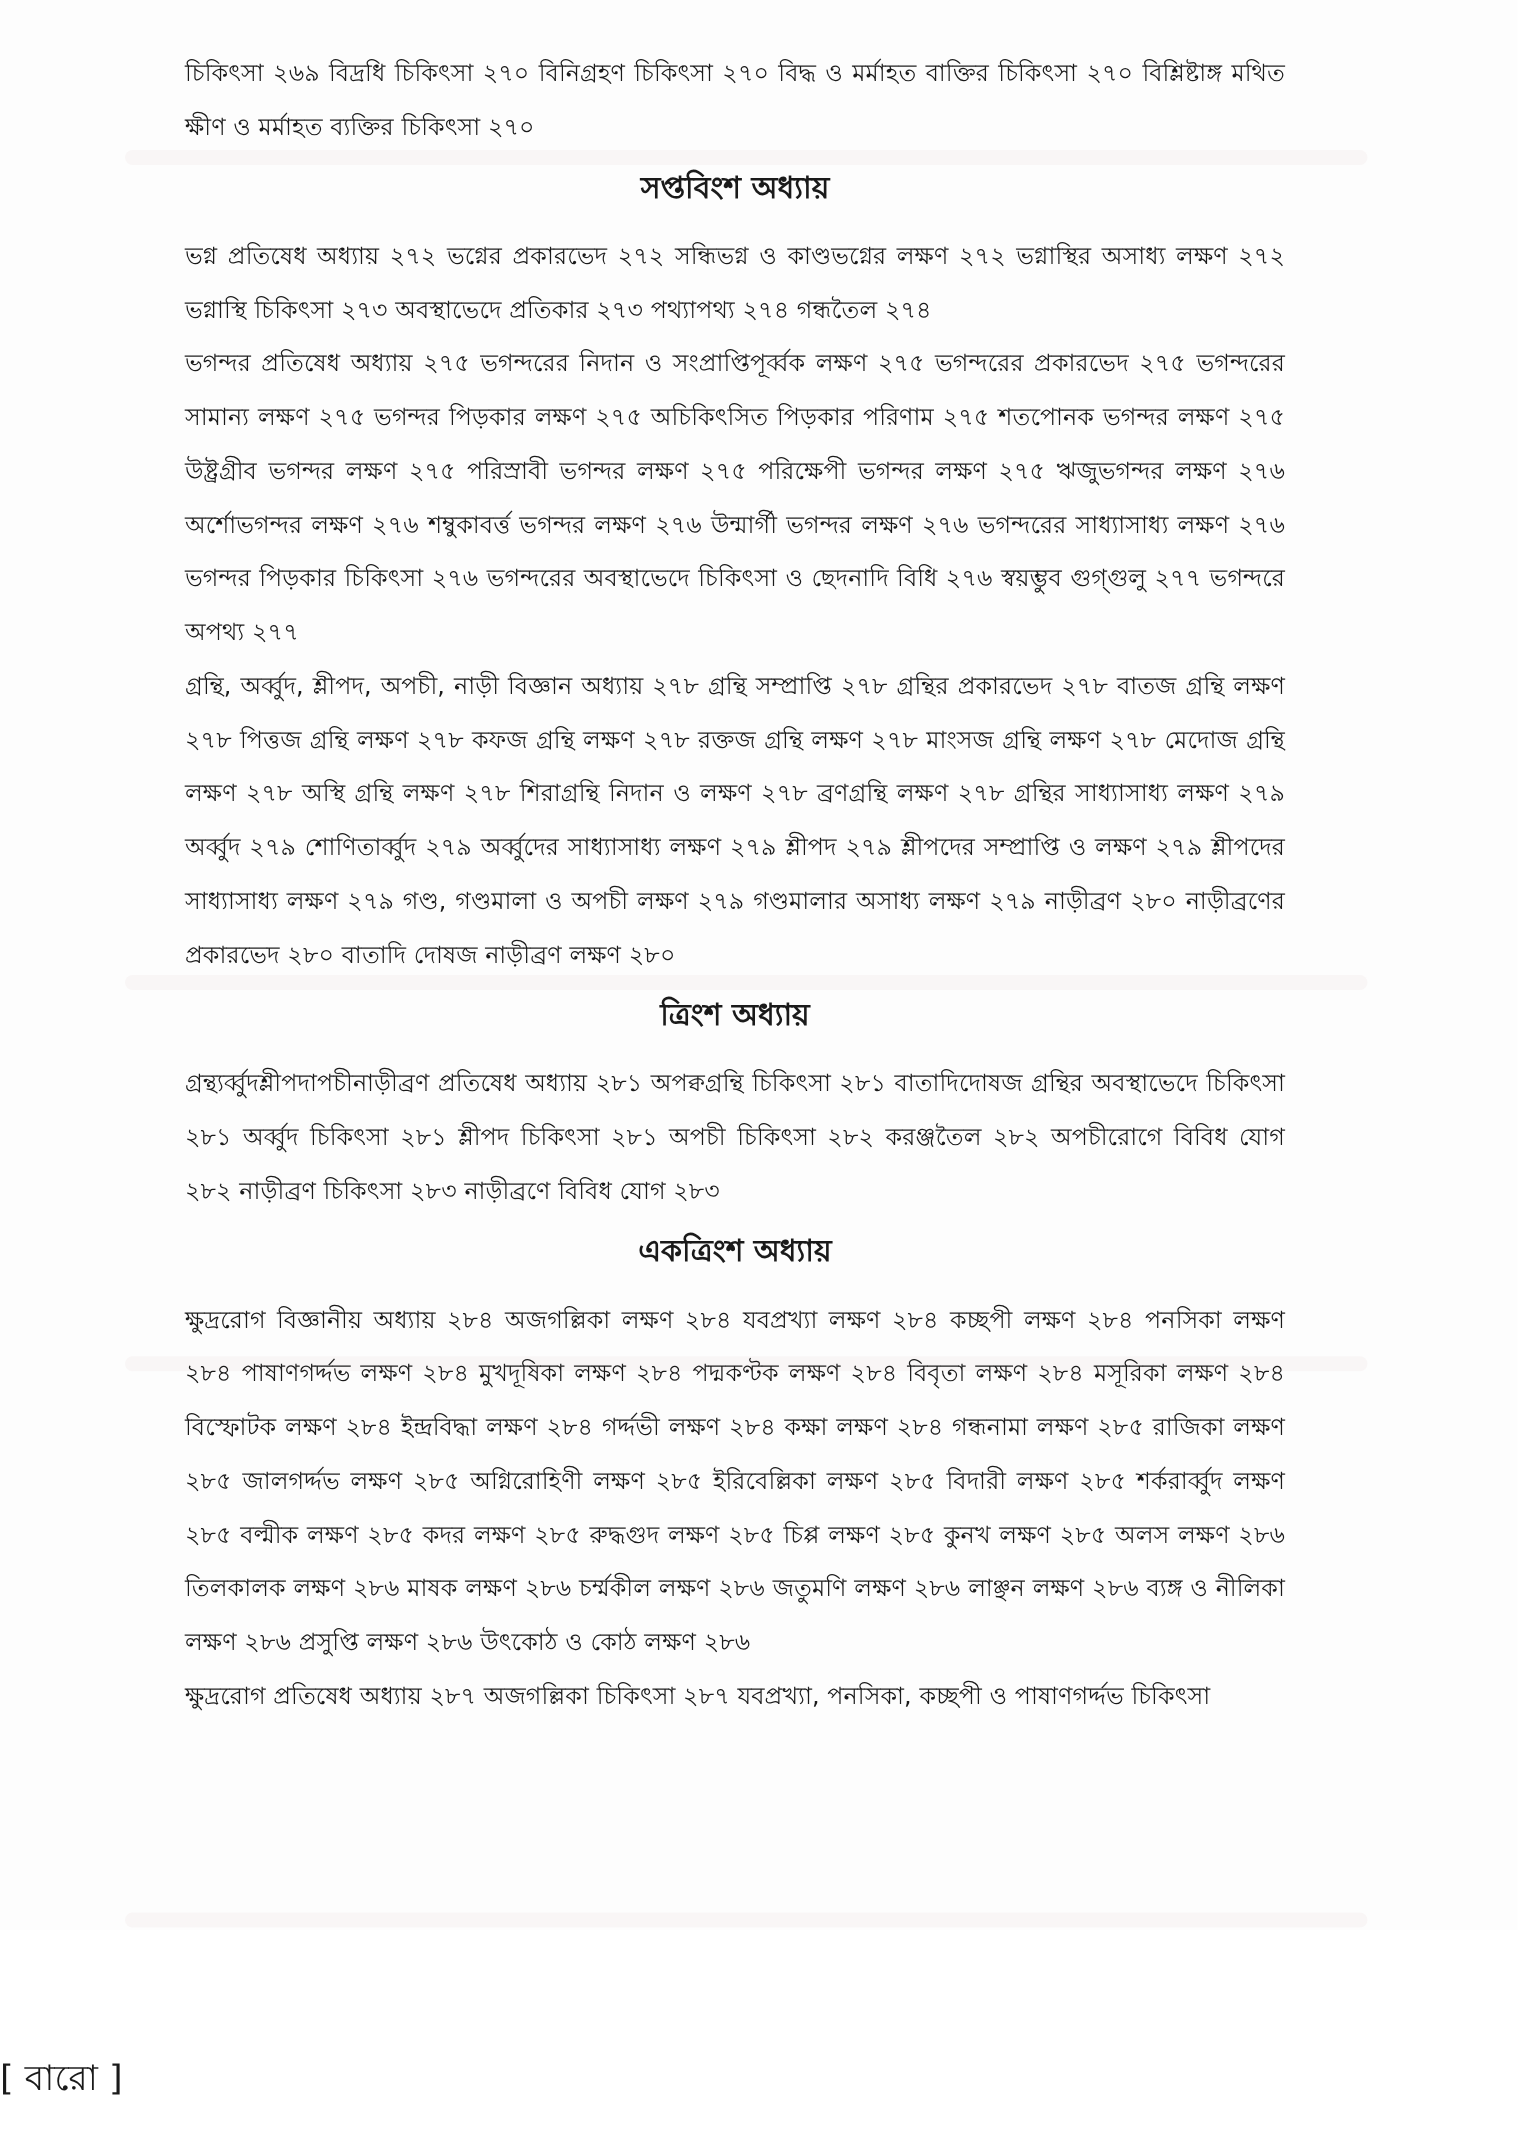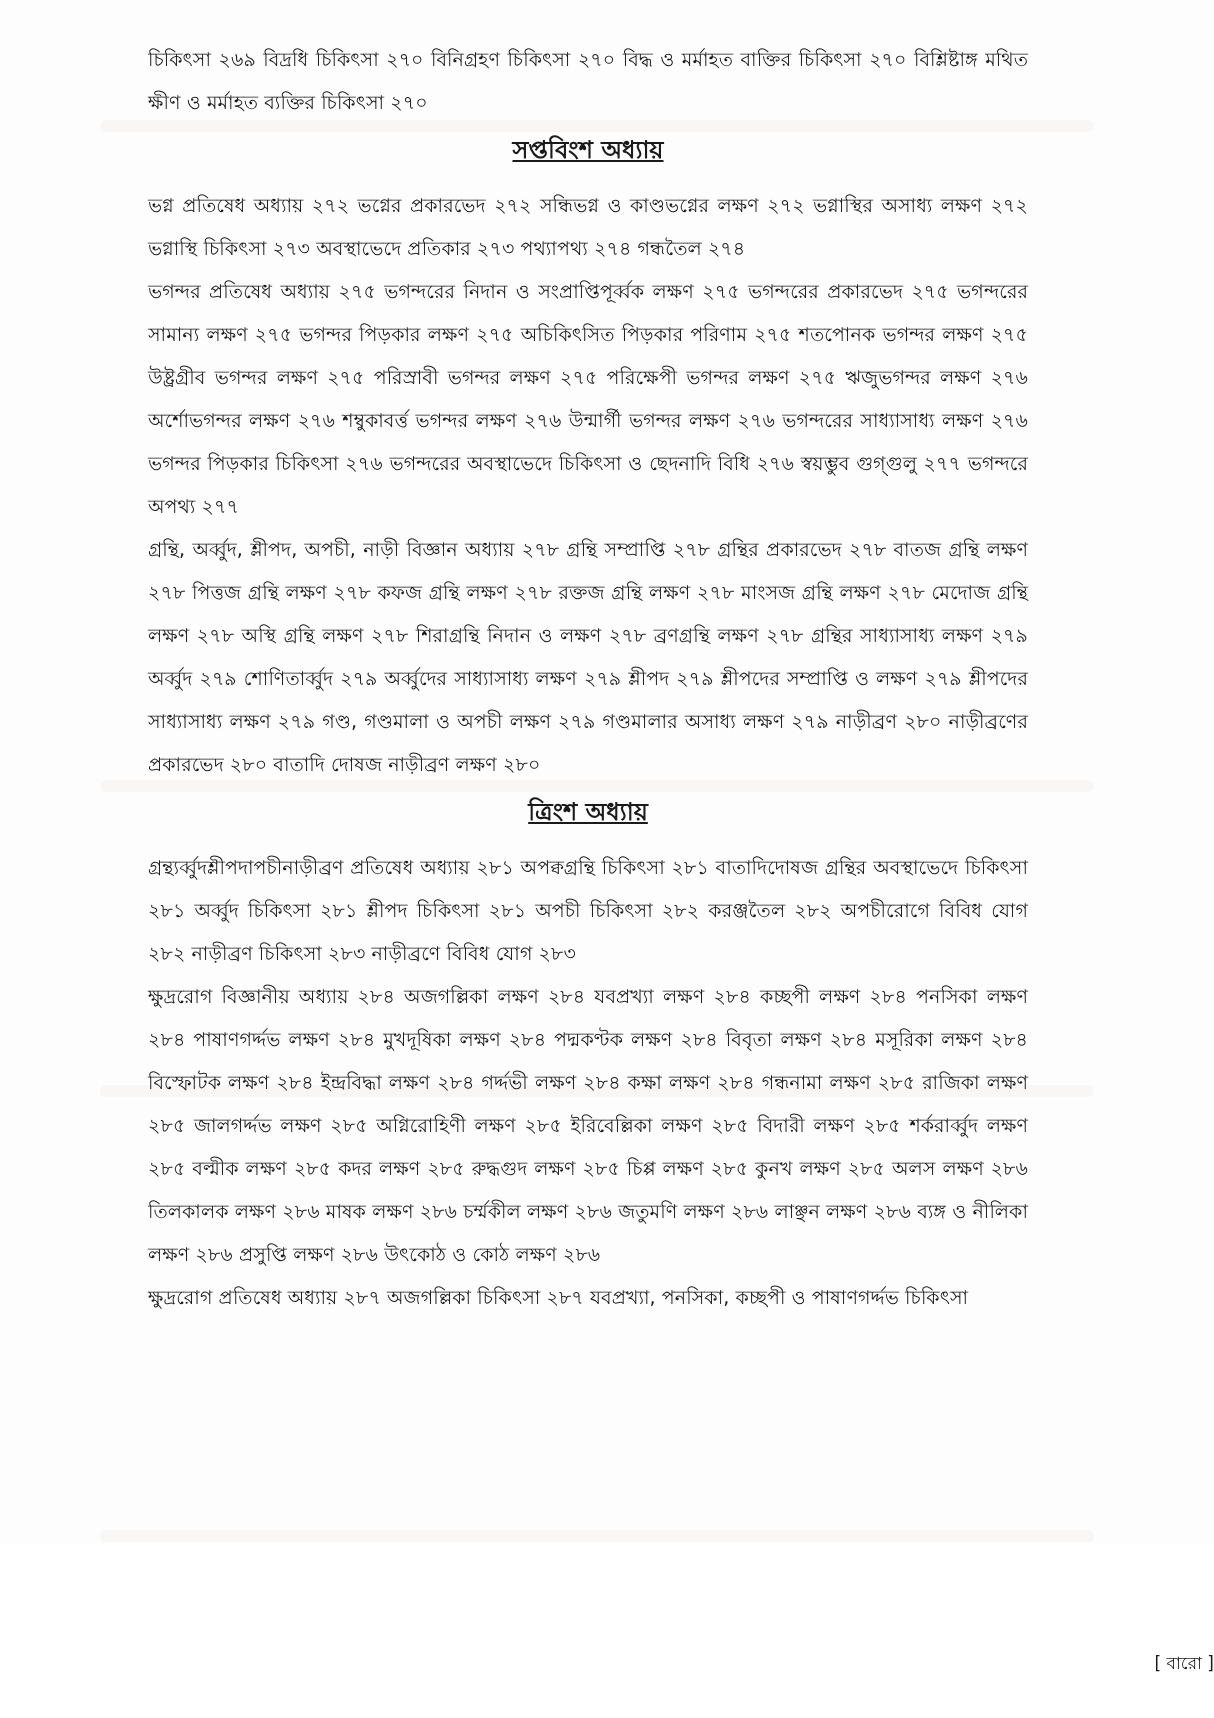--- a/index.html
+++ b/index.html
@@ -35,32 +35,31 @@
       text-align-last: left;
       margin: 0;
       letter-spacing: 0.1px;
     }
     .heading {
       font-size: 24px;
       line-height: 40px;
       font-weight: bold;
       text-align: center;
       margin: 6px 0 6px 0;
-      text-decoration: underline;
     }
     .heading.gap-after {
       margin-bottom: 14px;
     }
     .footer {
       position: absolute;
       left: 0;
       width: 1214px;
       top: 1648px;
-      text-align: right;
-      font-size: 17px;
+      text-align: left;
+      font-size: 28px;
       line-height: 30px;
     }
     .bleed {
       position: absolute;
       left: 100px;
       right: 120px;
       height: 12px;
       background: rgba(220, 200, 200, 0.12);
       border-radius: 6px;
     }
@@ -82,20 +81,21 @@
     <div class="heading gap-after">সপ্তবিংশ অধ্যায়</div>
     <p class="para">ভগ্ন প্রতিষেধ অধ্যায় ২৭২ ভগ্নের প্রকারভেদ ২৭২ সন্ধিভগ্ন ও কাণ্ডভগ্নের লক্ষণ ২৭২ ভগ্নাস্থির অসাধ্য লক্ষণ ২৭২ ভগ্নাস্থি চিকিৎসা ২৭৩ অবস্থাভেদে প্রতিকার ২৭৩ পথ্যাপথ্য ২৭৪ গন্ধতৈল ২৭৪</p>
 
     <p class="para">ভগন্দর প্রতিষেধ অধ্যায় ২৭৫ ভগন্দরের নিদান ও সংপ্রাপ্তিপূর্ব্বক লক্ষণ ২৭৫ ভগন্দরের প্রকারভেদ ২৭৫ ভগন্দরের সামান্য লক্ষণ ২৭৫ ভগন্দর পিড়কার লক্ষণ ২৭৫ অচিকিৎসিত পিড়কার পরিণাম ২৭৫ শতপোনক ভগন্দর লক্ষণ ২৭৫ উষ্ট্রগ্রীব ভগন্দর লক্ষণ ২৭৫ পরিস্রাবী ভগন্দর লক্ষণ ২৭৫ পরিক্ষেপী ভগন্দর লক্ষণ ২৭৫ ঋজুভগন্দর লক্ষণ ২৭৬ অর্শোভগন্দর লক্ষণ ২৭৬ শম্বুকাবর্ত্ত ভগন্দর লক্ষণ ২৭৬ উন্মার্গী ভগন্দর লক্ষণ ২৭৬ ভগন্দরের সাধ্যাসাধ্য লক্ষণ ২৭৬ ভগন্দর পিড়কার চিকিৎসা ২৭৬ ভগন্দরের অবস্থাভেদে চিকিৎসা ও ছেদনাদি বিধি ২৭৬ স্বয়ম্ভুব গুগ্গুলু ২৭৭ ভগন্দরে অপথ্য ২৭৭</p>
 
     <p class="para">গ্রন্থি, অর্ব্বুদ, শ্লীপদ, অপচী, নাড়ী বিজ্ঞান অধ্যায় ২৭৮ গ্রন্থি সম্প্রাপ্তি  ২৭৮ গ্রন্থির প্রকারভেদ ২৭৮ বাতজ গ্রন্থি লক্ষণ ২৭৮ পিত্তজ গ্রন্থি লক্ষণ ২৭৮ কফজ গ্রন্থি লক্ষণ ২৭৮ রক্তজ গ্রন্থি লক্ষণ ২৭৮ মাংসজ গ্রন্থি লক্ষণ ২৭৮ মেদোজ গ্রন্থি লক্ষণ ২৭৮ অস্থি গ্রন্থি লক্ষণ ২৭৮ শিরাগ্রন্থি নিদান ও লক্ষণ ২৭৮ ব্রণগ্রন্থি লক্ষণ ২৭৮ গ্রন্থির সাধ্যাসাধ্য লক্ষণ ২৭৯ অর্ব্বুদ ২৭৯ শোণিতার্ব্বুদ ২৭৯ অর্ব্বুদের সাধ্যাসাধ্য লক্ষণ ২৭৯ শ্লীপদ ২৭৯ শ্লীপদের সম্প্রাপ্তি ও লক্ষণ ২৭৯ শ্লীপদের সাধ্যাসাধ্য লক্ষণ ২৭৯ গণ্ড, গণ্ডমালা ও অপচী লক্ষণ ২৭৯ গণ্ডমালার অসাধ্য লক্ষণ ২৭৯ নাড়ীব্রণ ২৮০ নাড়ীব্রণের প্রকারভেদ ২৮০ বাতাদি দোষজ নাড়ীব্রণ লক্ষণ ২৮০</p>
 
     <div class="heading gap-after">ত্রিংশ অধ্যায়</div>
     <p class="para">গ্রন্থ্যর্ব্বুদশ্লীপদাপচীনাড়ীব্রণ প্রতিষেধ অধ্যায় ২৮১ অপক্বগ্রন্থি চিকিৎসা ২৮১ বাতাদিদোষজ গ্রন্থির অবস্থাভেদে চিকিৎসা ২৮১ অর্ব্বুদ চিকিৎসা  ২৮১ শ্লীপদ চিকিৎসা ২৮১ অপচী চিকিৎসা ২৮২ করঞ্জতৈল ২৮২ অপচীরোগে বিবিধ যোগ ২৮২ নাড়ীব্রণ চিকিৎসা ২৮৩ নাড়ীব্রণে বিবিধ যোগ ২৮৩</p>
 
+    <div class="heading gap-after">একত্রিংশ অধ্যায়</div>
     <p class="para">ক্ষুদ্ররোগ বিজ্ঞানীয় অধ্যায় ২৮৪ অজগল্লিকা লক্ষণ ২৮৪ যবপ্রখ্যা লক্ষণ ২৮৪ কচ্ছপী লক্ষণ ২৮৪ পনসিকা লক্ষণ ২৮৪ পাষাণগর্দ্দভ লক্ষণ ২৮৪ মুখদূষিকা লক্ষণ ২৮৪ পদ্মকণ্টক লক্ষণ ২৮৪ বিবৃতা লক্ষণ ২৮৪ মসূরিকা লক্ষণ ২৮৪ বিস্ফোটক লক্ষণ ২৮৪ ইন্দ্রবিদ্ধা লক্ষণ ২৮৪ গর্দ্দভী লক্ষণ ২৮৪ কক্ষা লক্ষণ ২৮৪ গন্ধনামা লক্ষণ ২৮৫ রাজিকা লক্ষণ ২৮৫ জালগর্দ্দভ লক্ষণ ২৮৫ অগ্নিরোহিণী লক্ষণ ২৮৫ ইরিবেল্লিকা লক্ষণ ২৮৫ বিদারী লক্ষণ ২৮৫ শর্করার্ব্বুদ লক্ষণ ২৮৫ বল্মীক লক্ষণ ২৮৫ কদর লক্ষণ ২৮৫ রুদ্ধগুদ লক্ষণ ২৮৫ চিপ্প লক্ষণ ২৮৫ কুনখ লক্ষণ ২৮৫ অলস লক্ষণ ২৮৬ তিলকালক লক্ষণ ২৮৬ মাষক লক্ষণ ২৮৬ চর্ম্মকীল লক্ষণ ২৮৬ জতুমণি লক্ষণ ২৮৬ লাঞ্ছন লক্ষণ ২৮৬ ব্যঙ্গ ও নীলিকা লক্ষণ ২৮৬ প্রসুপ্তি লক্ষণ ২৮৬ উৎকোঠ ও কোঠ লক্ষণ ২৮৬</p>
 
     <p class="para">ক্ষুদ্ররোগ প্রতিষেধ অধ্যায় ২৮৭ অজগল্লিকা চিকিৎসা ২৮৭ যবপ্রখ্যা, পনসিকা, কচ্ছপী ও পাষাণগর্দ্দভ চিকিৎসা</p>
 
   </div>
 
   <div class="footer">[ বারো ]</div>
 
 </div>
 

